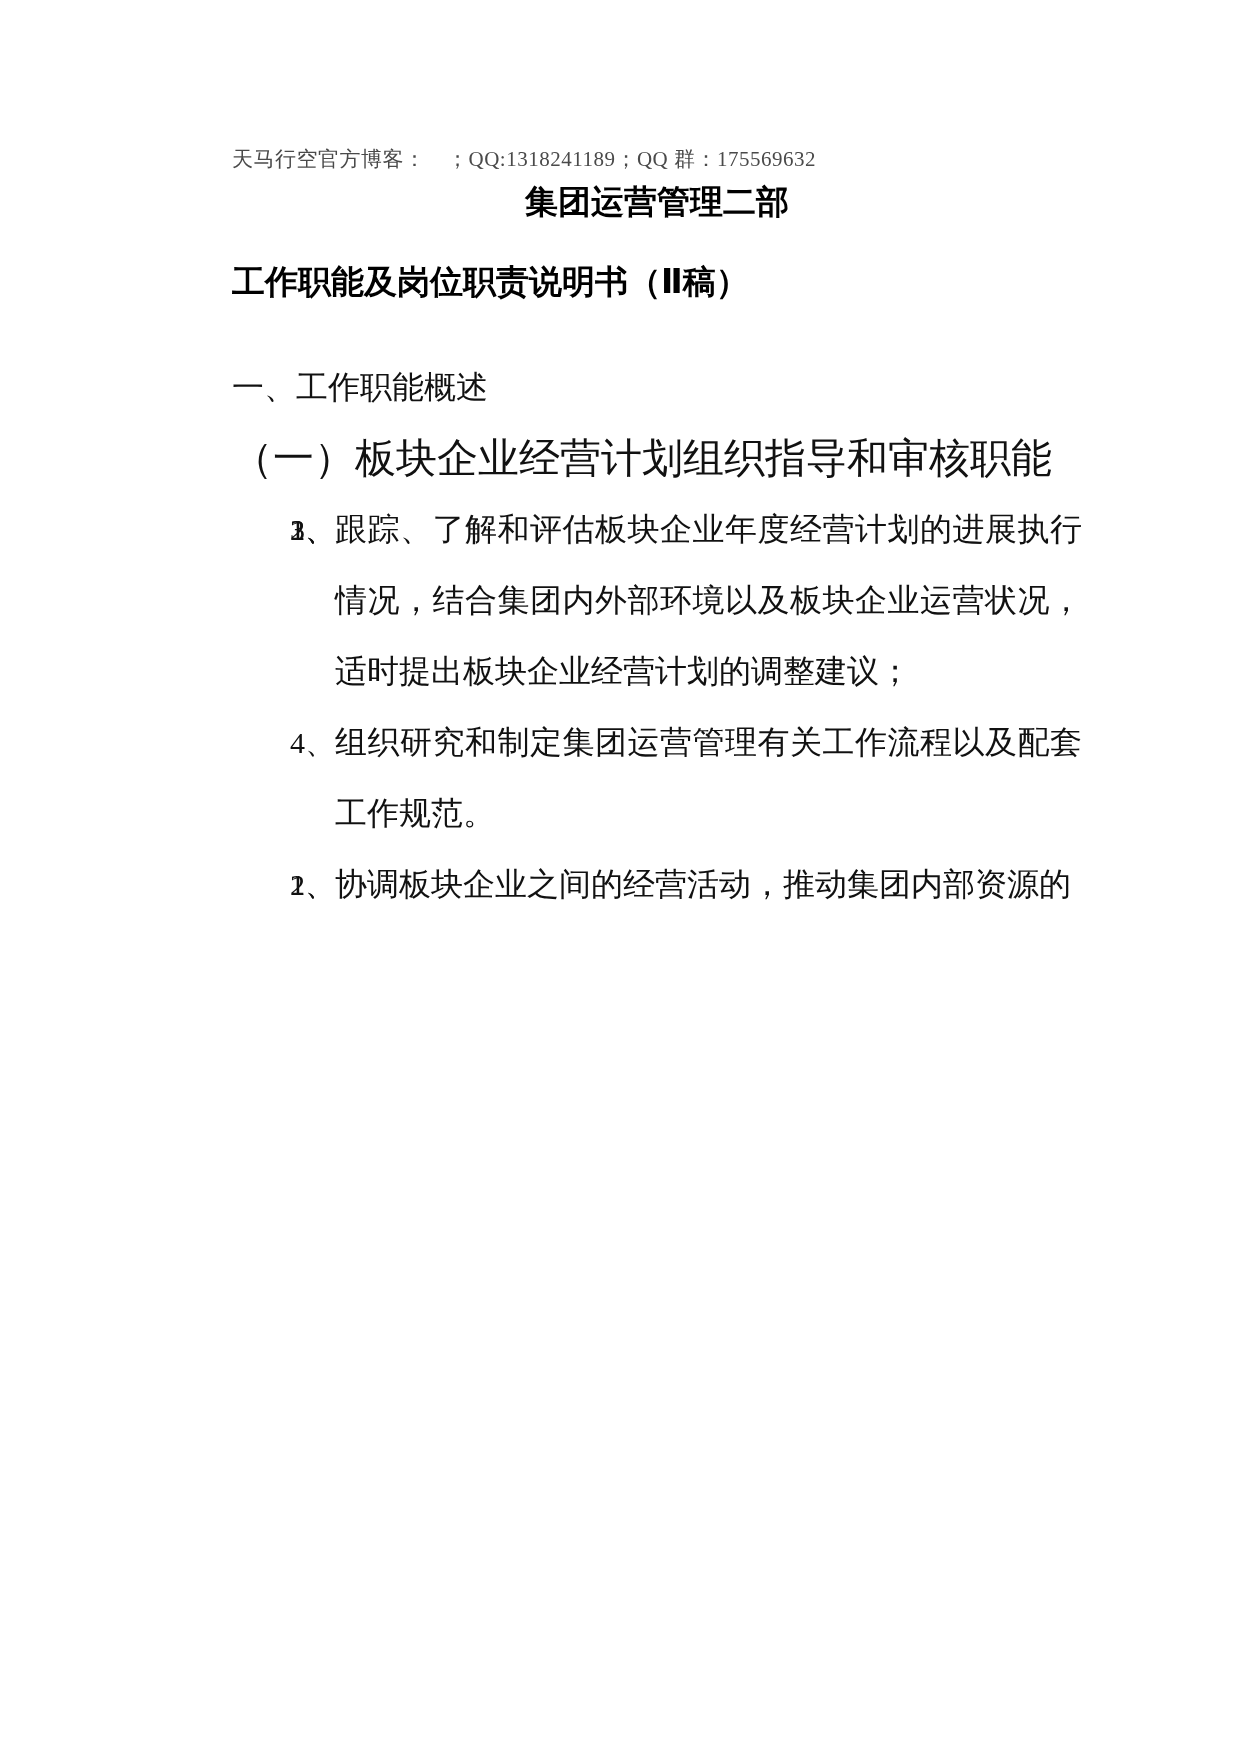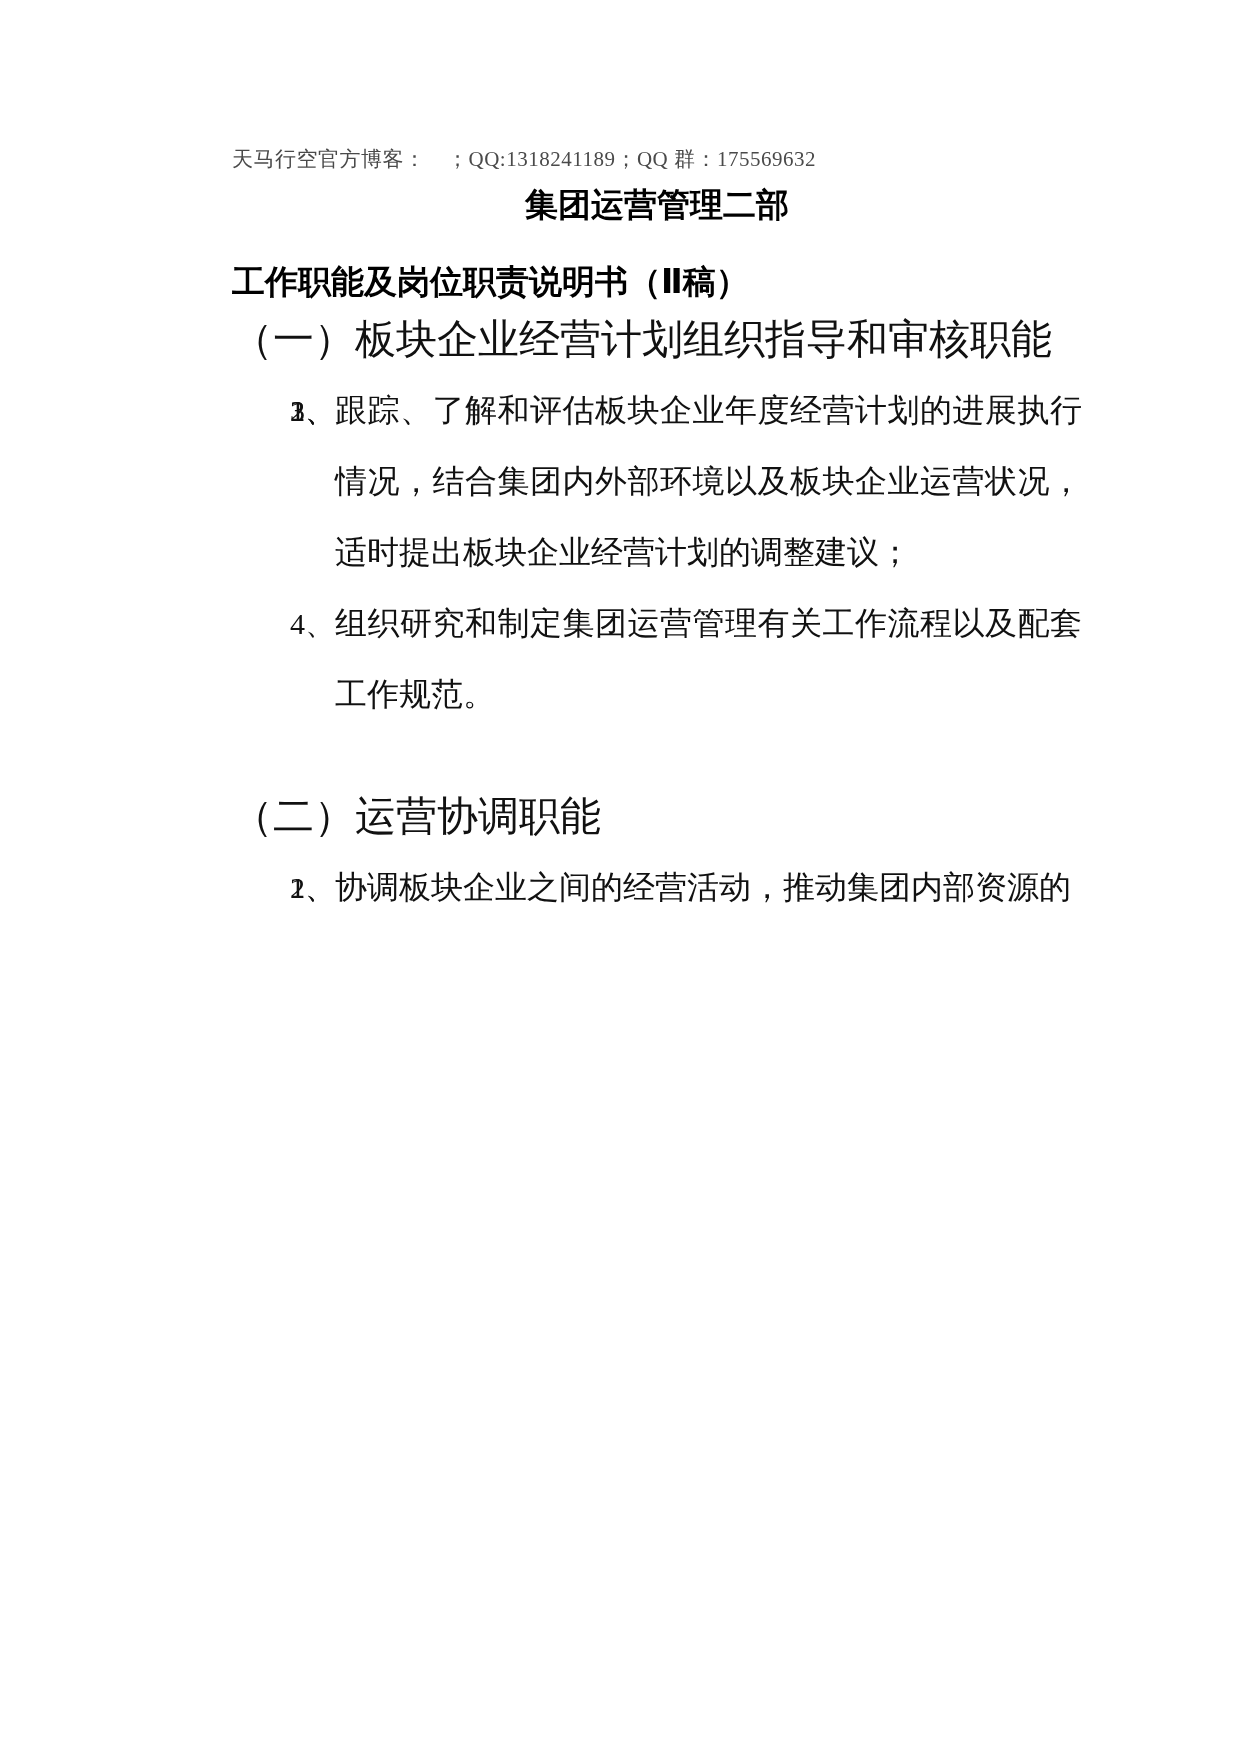--- a/index.html
+++ b/index.html
@@ -28,21 +28,21 @@
     letter-spacing: 0.5px;
     margin: 0;
   }
   .doc-title {
     margin: 11px 0 0 0;
     font-size: 33px;
     line-height: 44px;
     font-weight: bold;
     text-align: center;
     color: #000;
-    font-family: Liberation Sans, sans-serif;
+    font-family: Liberation Mono, monospace;
   }
   .doc-subtitle {
     margin: 33px 0 0 0;
     font-size: 33px;
     line-height: 44px;
     font-weight: bold;
     text-align: left;
     color: #000;
     font-family: "Liberation Sans", "DejaVu Sans", sans-serif;
   }
@@ -90,20 +90,21 @@
 <div class="page">
   <div class="content">
 
     <p class="doc-header">天马行空官方博客：　；QQ:1318241189；QQ 群：175569632</p>
 
     <p class="doc-title">集团运营管理二部</p>
 
     <p class="doc-subtitle">工作职能及岗位职责说明书（Ⅱ稿）</p>
 
 
+    <p class="section-heading">一、工作职能概述</p>
 
     <p class="subsection-title">（一）板块企业经营计划组织指导和审核职能</p>
 
     <div class="body-text item">
       <span class="num">1、</span>
     </div>
 
     <div class="body-text item">
       <span class="num">2、</span>
     </div>
@@ -111,21 +112,20 @@
     <div class="body-text item">
       <span class="num">3、</span>
       <span>跟踪、了解和评估板块企业年度经营计划的进展执行情况，结合集团内外部环境以及板块企业运营状况，适时提出板块企业经营计划的调整建议；</span>
     </div>
 
     <div class="body-text item">
       <span class="num">4、</span>
       <span>组织研究和制定集团运营管理有关工作流程以及配套工作规范。</span>
     </div>
 
-    <p class="subsection-title spaced">（二）运营协调职能</p>
 
     <div class="body-text item">
       <span class="num">1、</span>
     </div>
 
     <div class="body-text item">
       <span class="num">2、</span>
       <span>协调板块企业之间的经营活动，推动集团内部资源的</span>
     </div>
 

